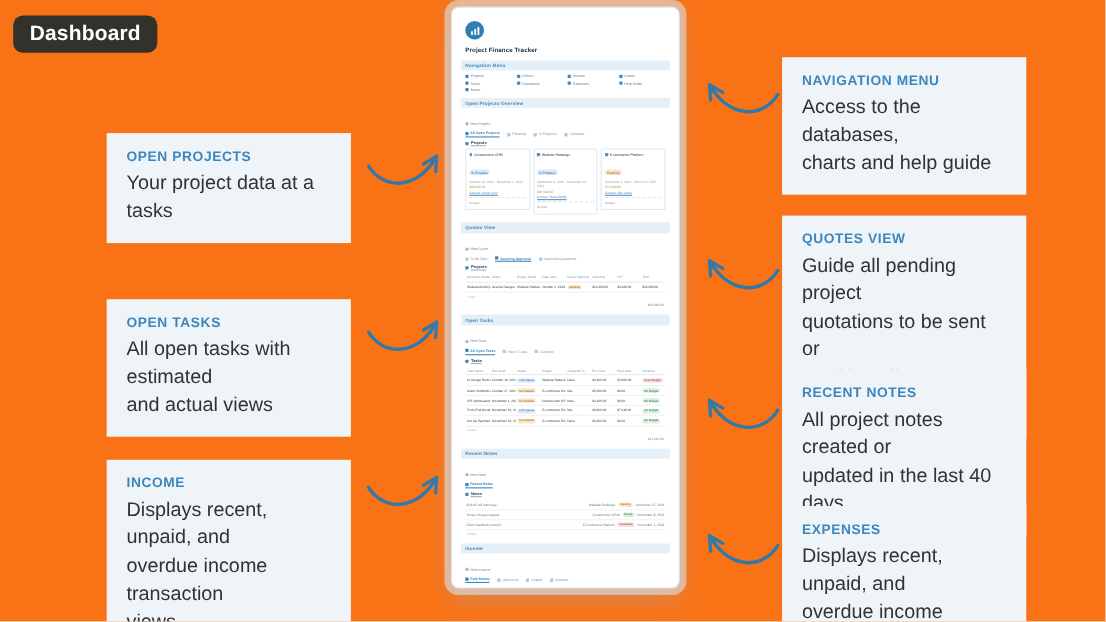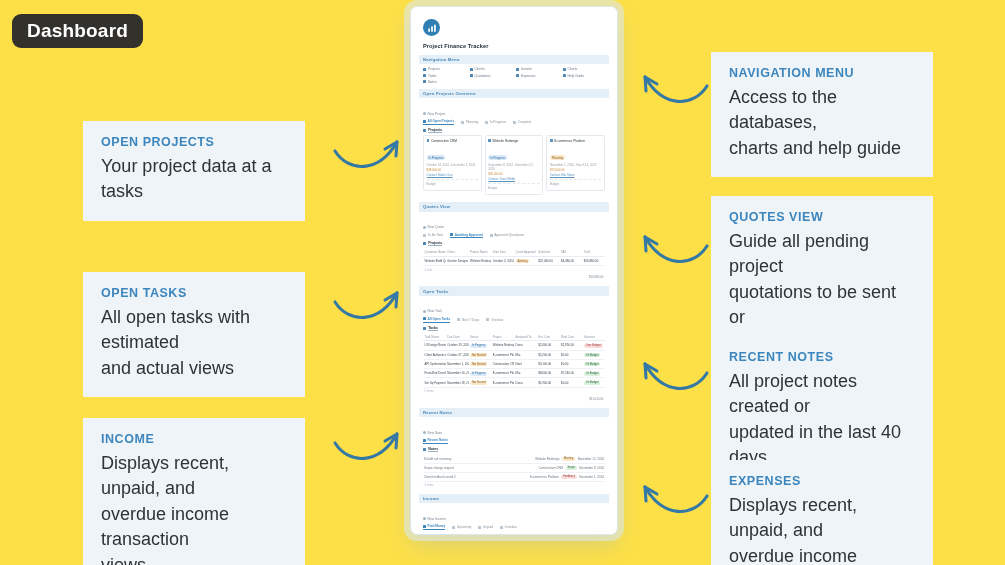--- a/index.html
+++ b/index.html
@@ -4,21 +4,21 @@
 <title>Dashboard Annotated Overview</title>
 <style>
   * { box-sizing: border-box; }
   html, body {
     margin: 0; padding: 0;
     width: 1005px; height: 565px;
     background: #ffffff;
     font-family: "Liberation Sans", sans-serif;
     overflow: hidden;
   }
-  #stage { position: relative; width: 1005px; height: 565px; background: #fde047; }
+  #stage { position: relative; width: 1005px; height: 565px; background: #f97316; }
 
   
   .pill {
     position: absolute; left: 12px; top: 14px;
     background: #33312c; color: #ffffff;
     border-radius: 9px;
     padding: 7px 15px 8px 15px;
     font-size: 19px; font-weight: bold; letter-spacing: .2px;
     line-height: 1;
   }
@@ -30,21 +30,21 @@
     padding: 14px 18px 16px 18px;
   }
   .callout .ttl {
     color: #3c86bd; font-size: 12.5px; font-weight: bold;
     letter-spacing: .55px; margin: 0 0 3px 0; line-height: 1.25;
   }
   .callout .desc {
     color: #2d3338; font-size: 18px; line-height: 1.42; margin: 0;
     white-space: pre-line;
   }
-  .left-col  { left: 83px;  width: 222px; }
+  .left-col  { left: 97px;  width: 222px; }
   .right-col { left: 711px; width: 222px; }
 
   
   .arrow { position: absolute; }
   .arrow svg { display: block; overflow: visible; }
 
   
   #panel {
     position: absolute; left: 410px; top: 6px;
     width: 208px; height: 529px;

